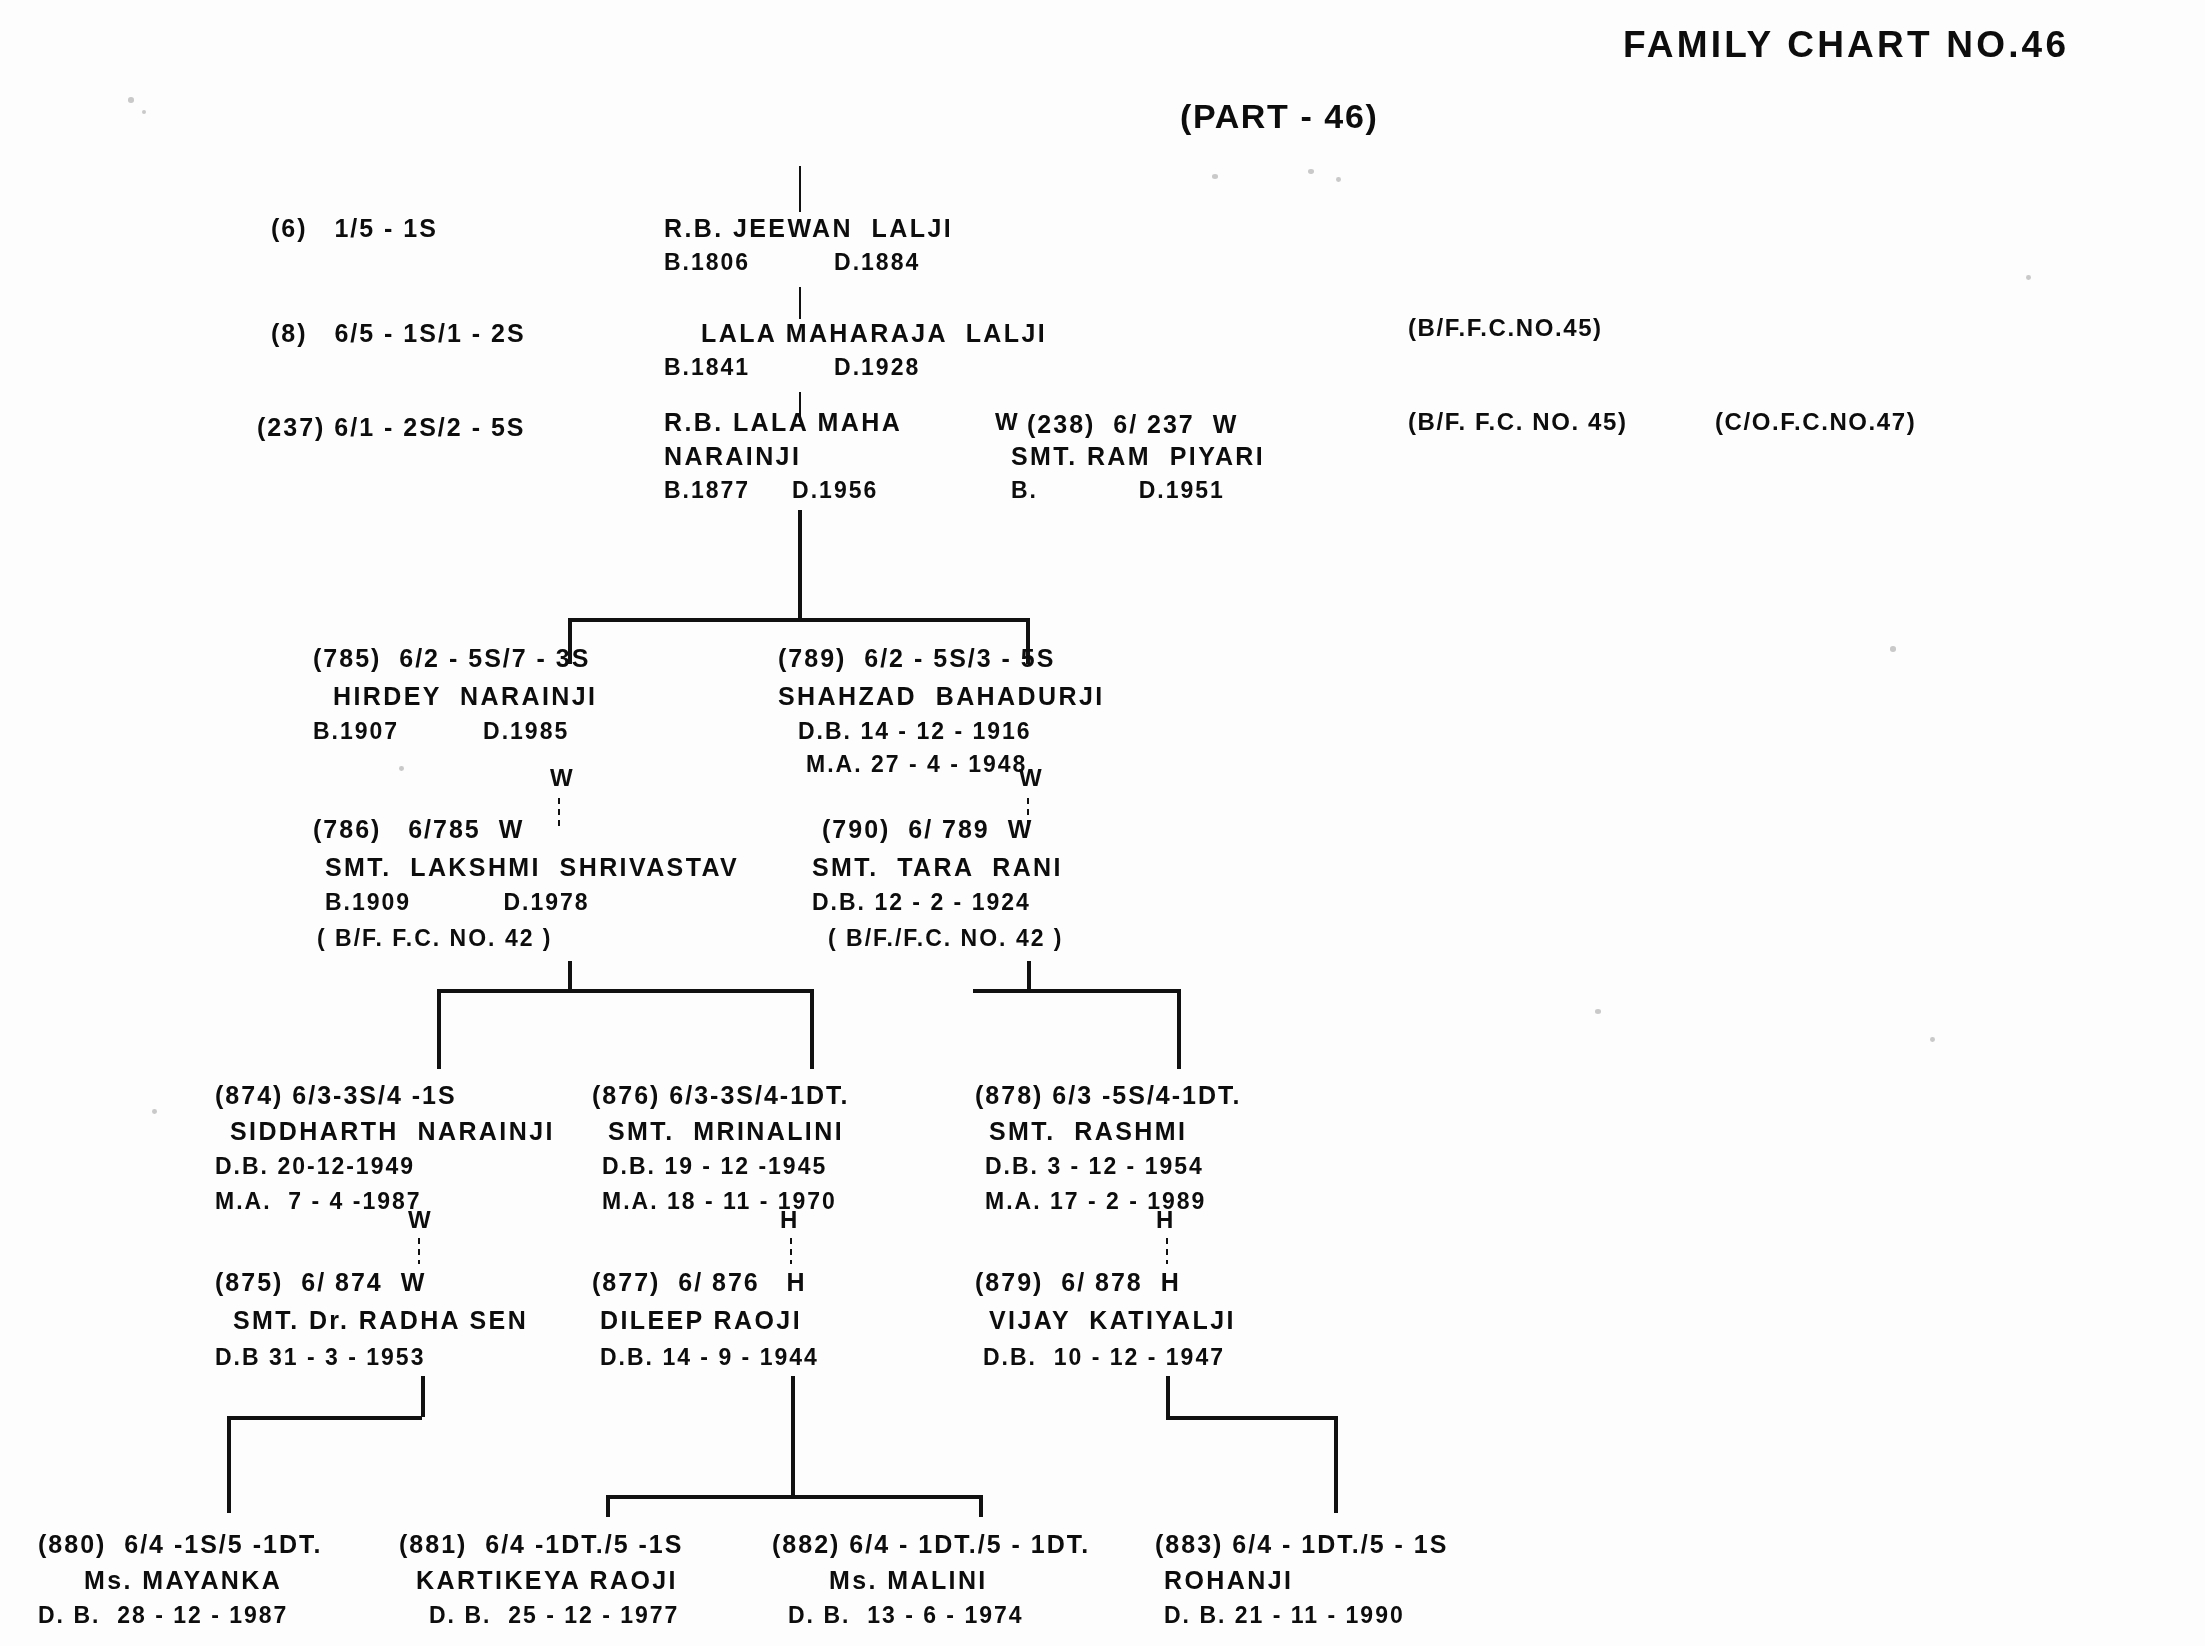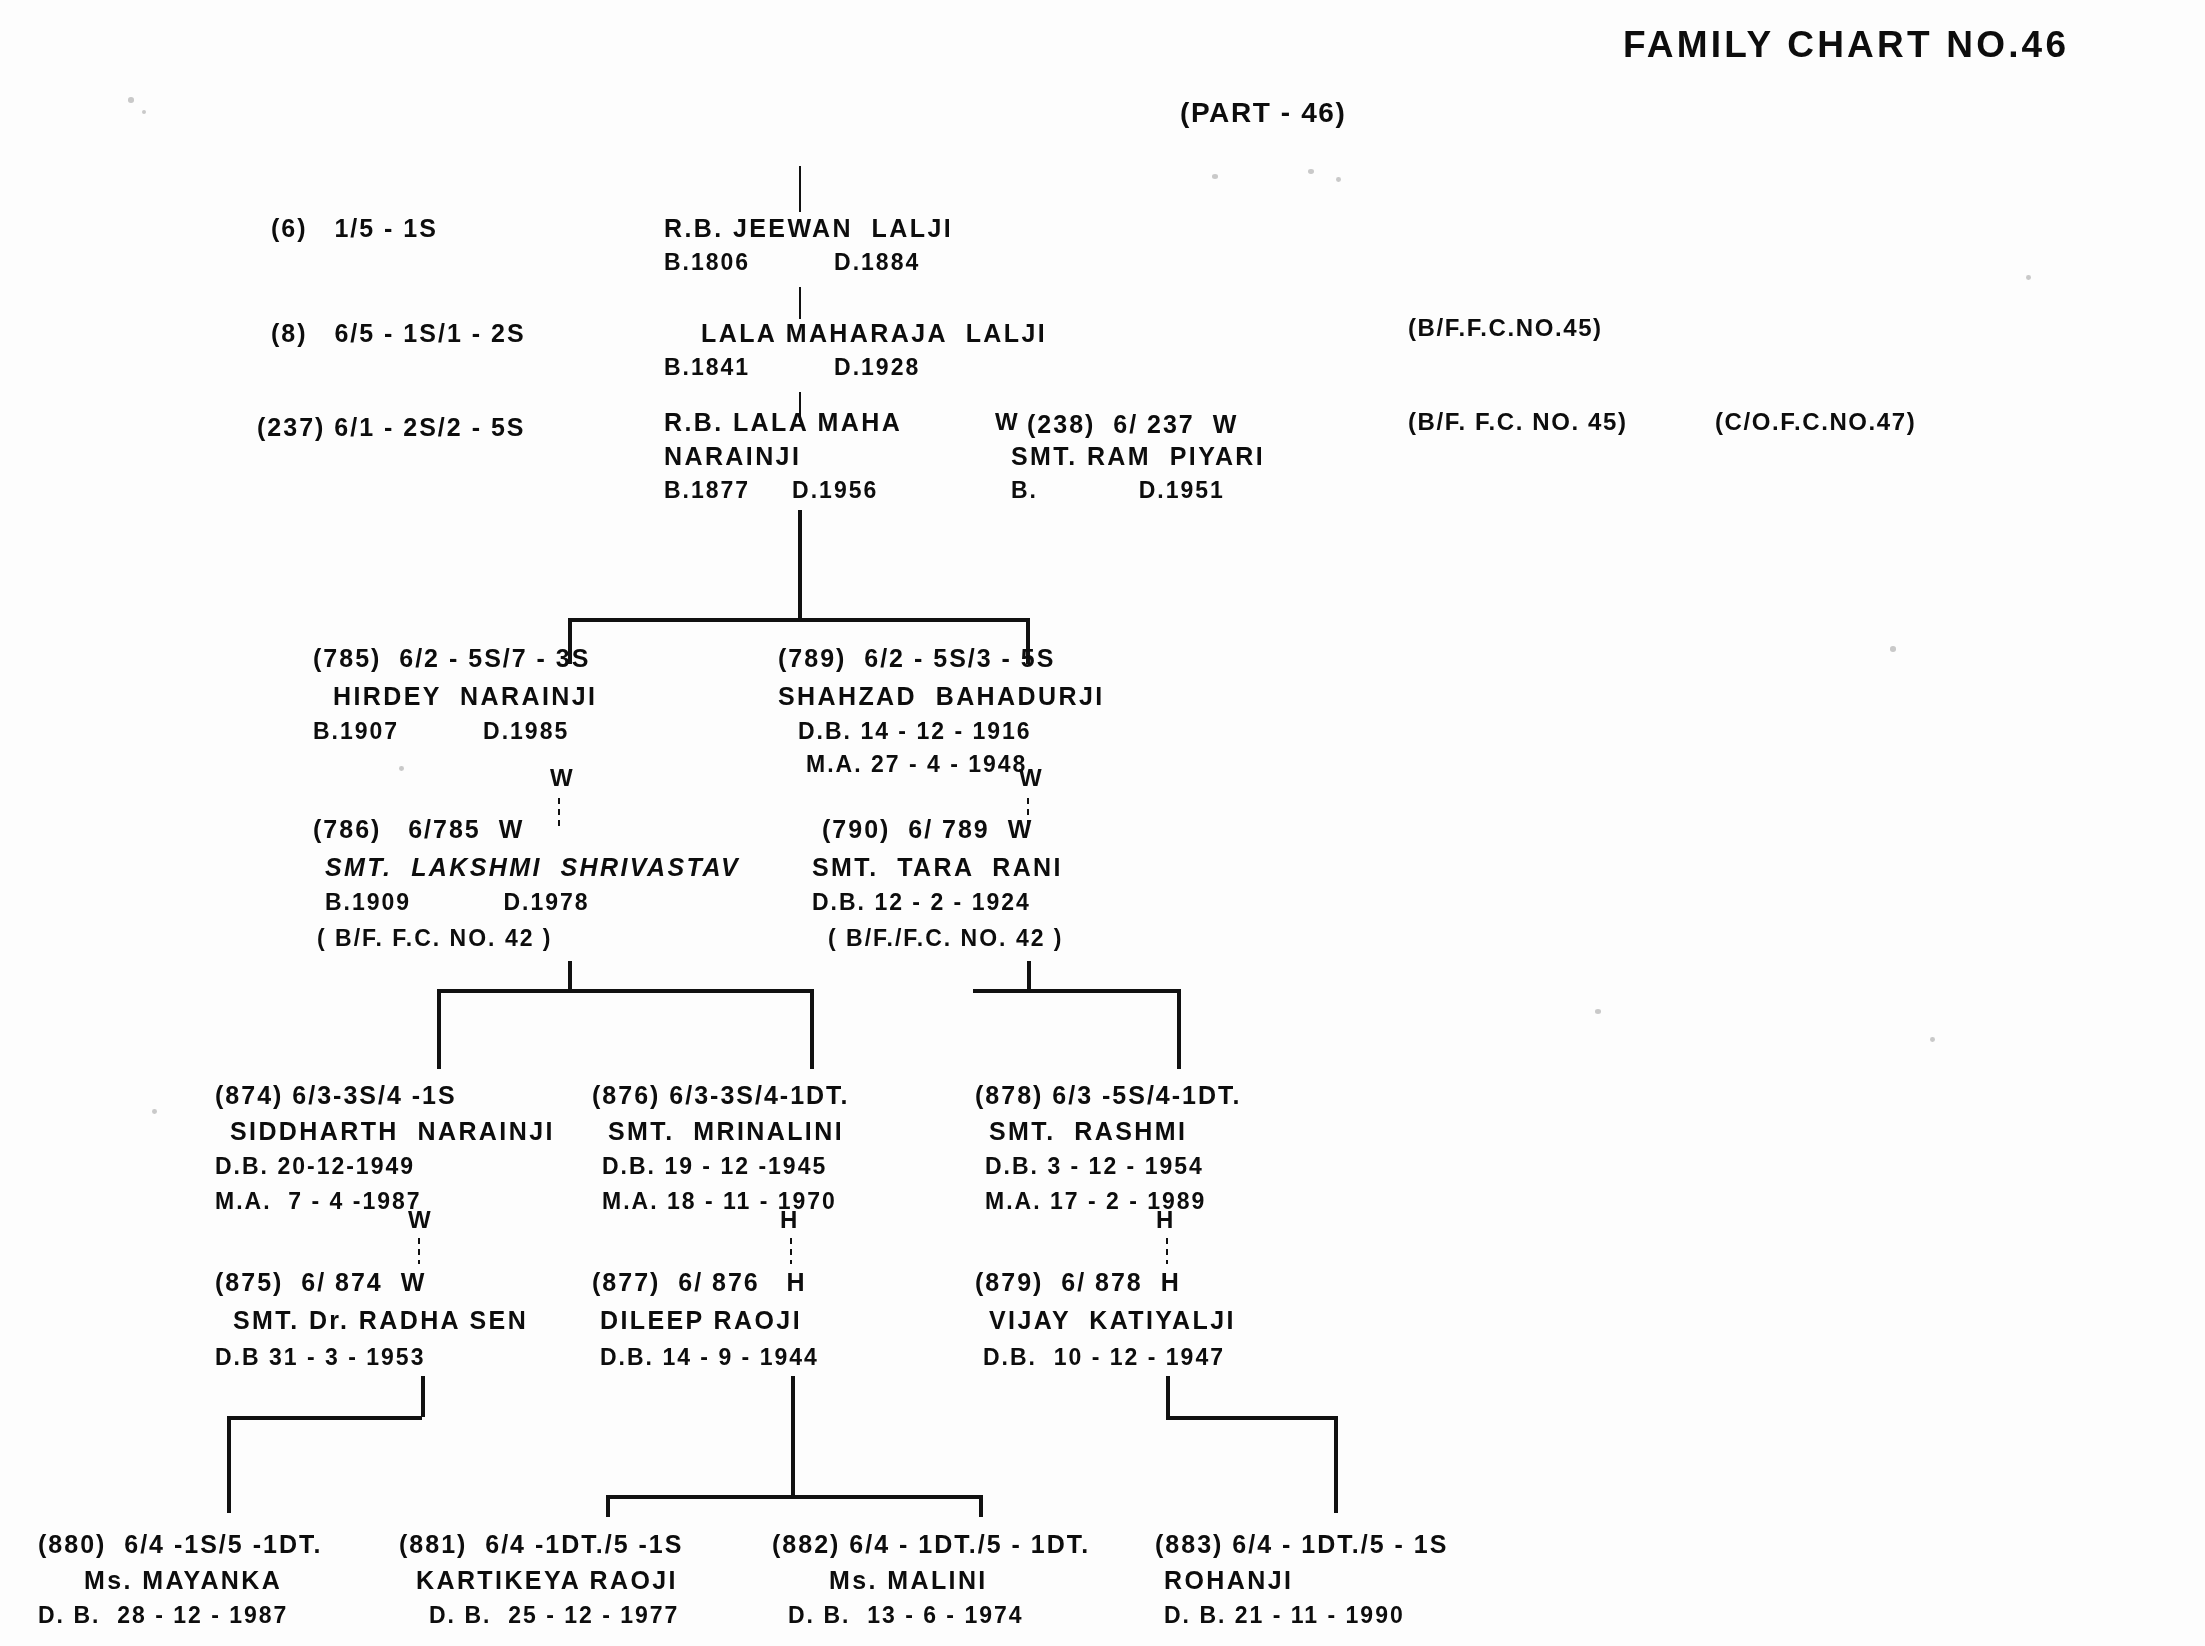--- a/index.html
+++ b/index.html
@@ -29,21 +29,21 @@
     font-size: 37px;
     letter-spacing: 4px;
   }
   .title-sub {
     font-size: 40px;
     letter-spacing: 2.4px;
     border-bottom: 3.2px solid #111;
     padding-bottom: 3.2px;
   }
   .title-part {
-    font-size: 28px;
+    font-size: 34px;
     letter-spacing: 1.6px;
   }
   .chart-no {
     font-size: 37px;
     letter-spacing: 3.2px;
   }
   .code {
     font-size: 25px;
     letter-spacing: 2px;
   }
@@ -148,21 +148,21 @@
   <div class="txt name" style="left:778px;top:682px;">SHAHZAD  BAHADURJI</div>
   <div class="txt dates" style="left:798px;top:718px;">D.B. 14 - 12 - 1916</div>
   <div class="txt dates" style="left:806px;top:751px;">M.A. 27 - 4 - 1948</div>
 
   <div class="txt marker" style="left:550px;top:764px;">W</div>
   <div class="dash" style="left:558px;top:798px;height:29px;"></div>
   <div class="txt marker" style="left:1019px;top:764px;">W</div>
   <div class="dash" style="left:1027px;top:798px;height:29px;"></div>
 
   <div class="txt code" style="left:313px;top:815px;">(786)   6/785  W</div>
-  <div class="txt name" style="left:325px;top:853px;font-style:italic;">SMT.  LAKSHMI  SHRIVASTAV</div>
+  <div class="txt name" style="left:325px;top:853px;">SMT.  LAKSHMI  SHRIVASTAV</div>
   <div class="txt dates" style="left:325px;top:889px;">B.1909           D.1978</div>
   <div class="txt dates" style="left:317px;top:925px;">( B/F. F.C. NO. 42 )</div>
 
   <div class="txt code" style="left:778px;top:815px;margin-left:44px;">(790)  6/ 789  W</div>
   <div class="txt name" style="left:812px;top:853px;">SMT.  TARA  RANI</div>
   <div class="txt dates" style="left:812px;top:889px;">D.B. 12 - 2 - 1924</div>
   <div class="txt dates" style="left:828px;top:925px;">( B/F./F.C. NO. 42 )</div>
 
   <div class="vline thick" style="left:568px;top:961px;height:30px;"></div>
   <div class="hline thick" style="left:437px;top:989px;width:375px;"></div>

